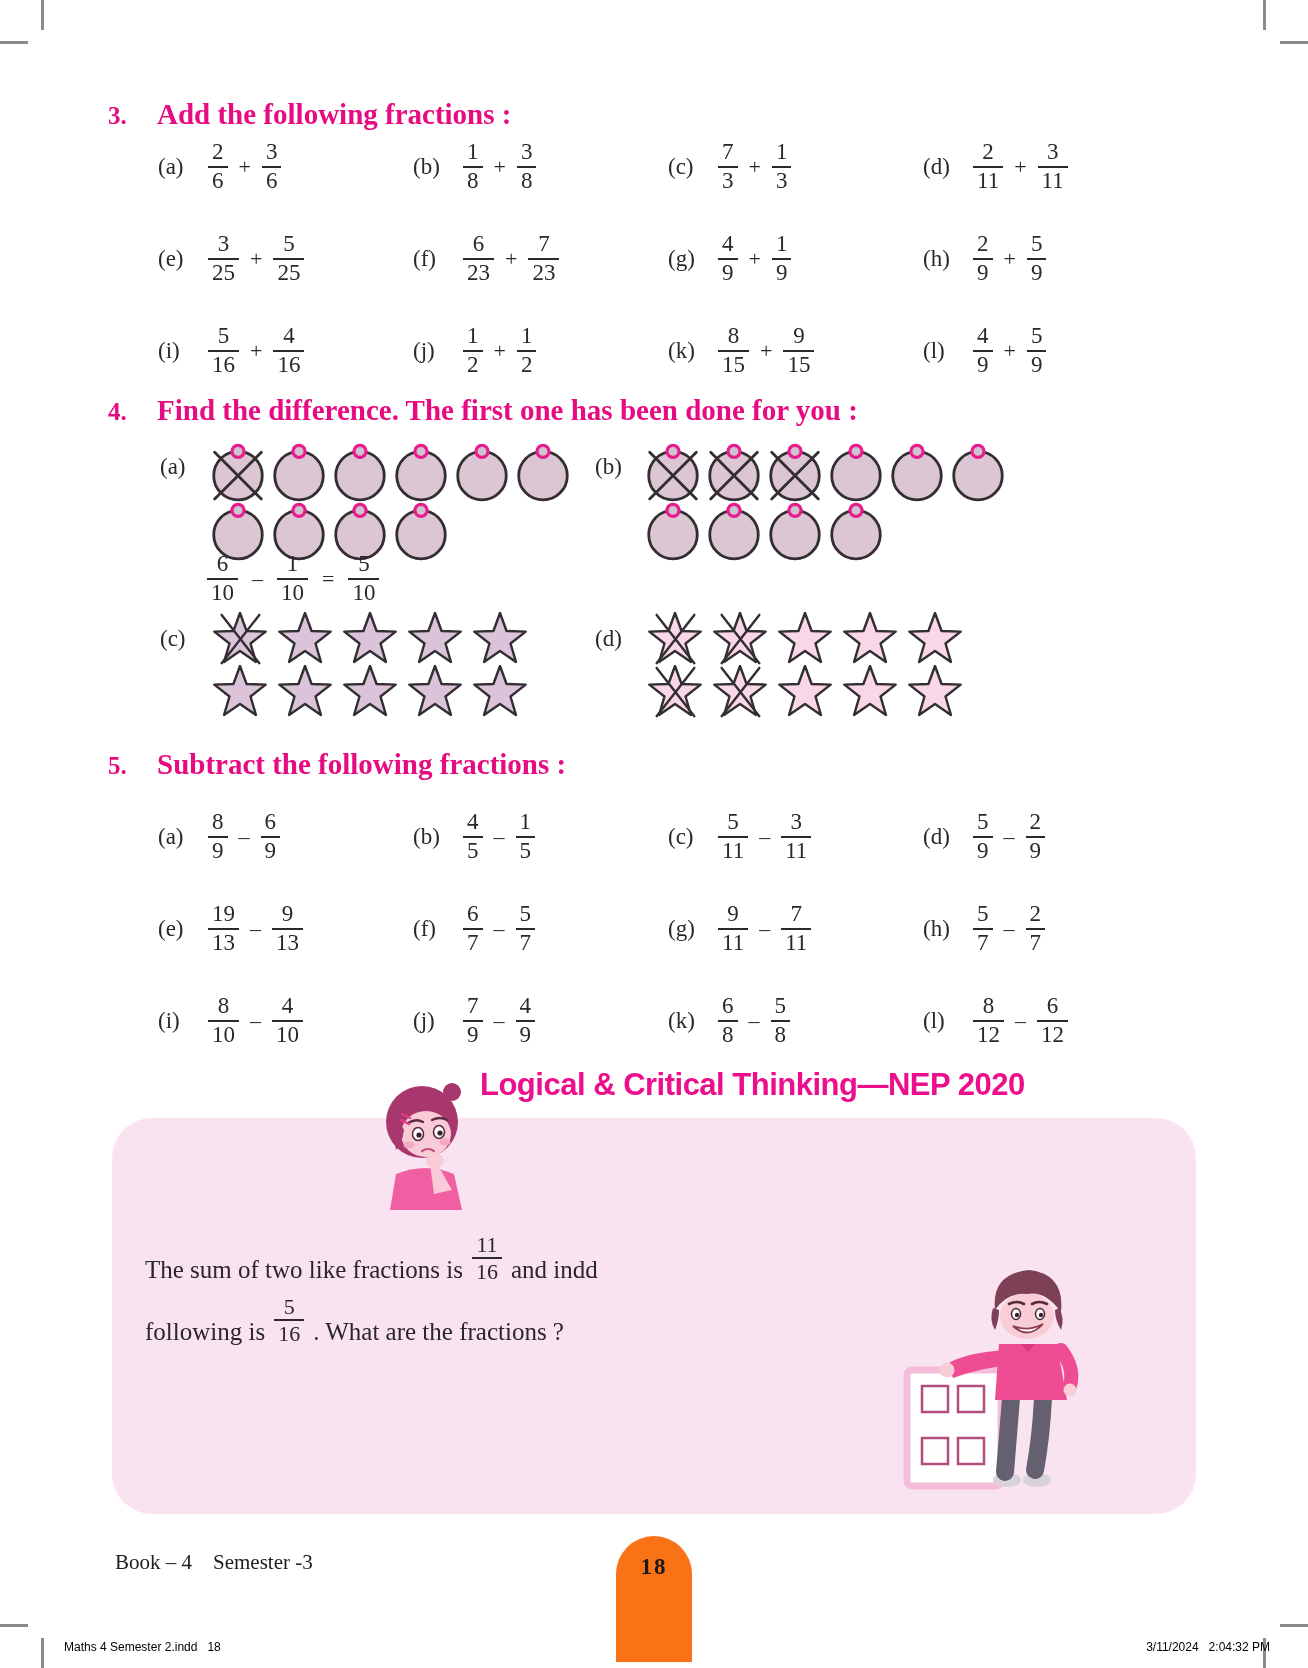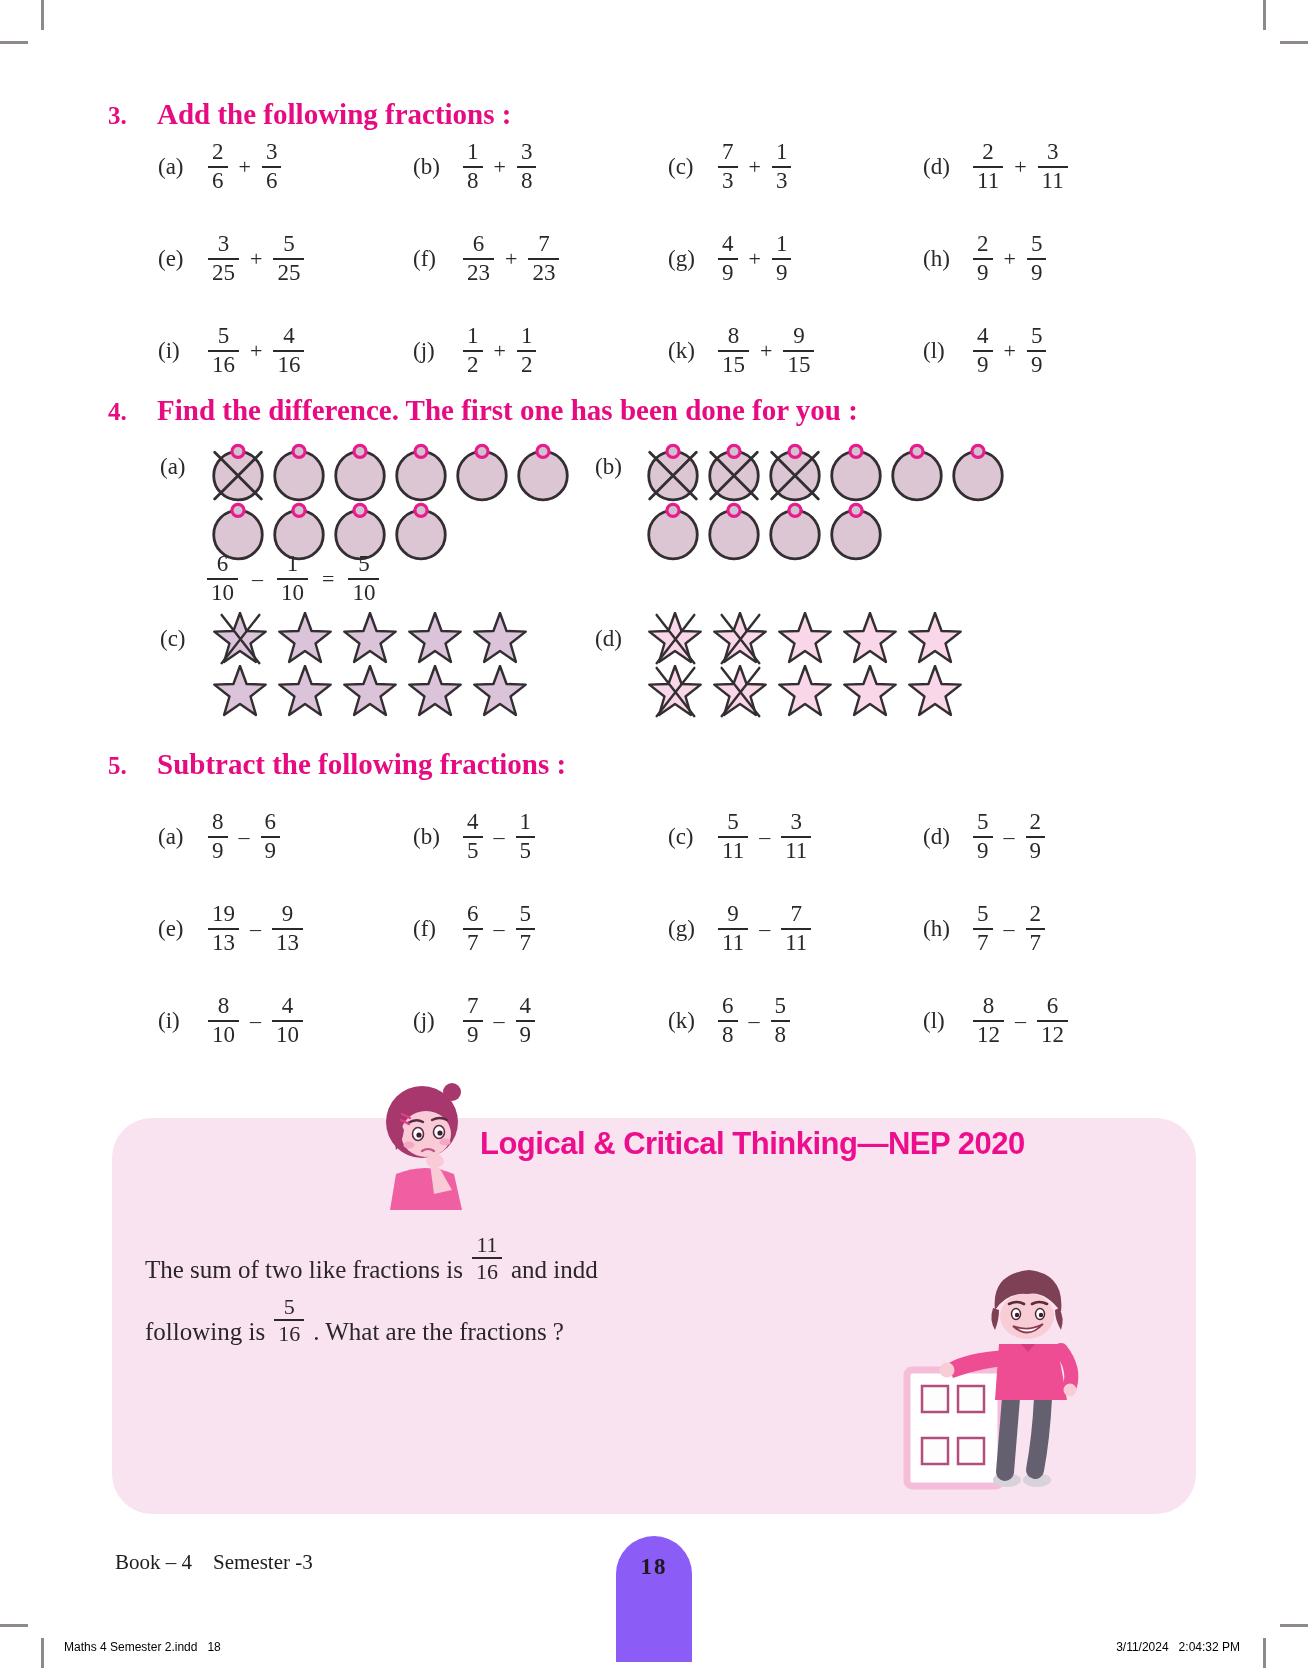--- a/index.html
+++ b/index.html
@@ -29,36 +29,36 @@
   .shape-row{display:flex;gap:5px;}
   .shape-row + .shape-row{margin-top:-3px;}
   .shape{display:block;}
 
   .example-eq{position:absolute;display:flex;align-items:center;}
   .example-eq .op{margin:0 14px;}
 
   
   .think-box{position:absolute;left:112px;top:1118px;width:1084px;height:396px;
              background:#fae3f0;border-radius:40px;}
-  .think-title{position:absolute;left:480px;top:1126px;font-family:"Liberation Sans",sans-serif;
+  .think-title{position:absolute;left:480px;top:1067px;font-family:"Liberation Sans",sans-serif;
                font-weight:bold;font-size:31px;color:#ec0e8c;letter-spacing:-0.5px;}
   .think-text{position:absolute;left:145px;top:1222px;font-size:25px;color:#2a262a;}
   .tline{display:flex;align-items:flex-end;height:62px;}
   .tline .gap{width:9px;}
   .tline .frac{font-size:22px;}
   .illu{position:absolute;}
 
   
   .footer-book{position:absolute;left:115px;top:1550px;font-size:21px;color:#1f1b1f;white-space:pre;}
-  .page-tab{position:absolute;left:616px;top:1536px;width:76px;height:126px;background:#8b5cf6;
+  .page-tab{position:absolute;left:616px;top:1536px;width:76px;height:126px;background:#f97316;
             border-radius:38px 38px 0 0;text-align:center;}
   .page-tab span{display:inline-block;margin-top:18px;font-size:23px;font-weight:bold;color:#1d191d;letter-spacing:2px;}
   .print-mark{position:absolute;top:1640px;font-family:Liberation Sans, sans-serif;font-size:12px;color:#000000;white-space:pre;}
   .print-left{left:64px;}
-  .print-right{right:68px;}
+  .print-right{right:38px;}
 </style>
 </head>
 <body>
 
 <div class="page">
 
   <div class="crop" style="left:41px;top:0;width:3px;height:30px;"></div>
   <div class="crop" style="left:0;top:41px;width:28px;height:3px;"></div>
   <div class="crop" style="left:1263px;top:0;width:3px;height:30px;"></div>
   <div class="crop" style="left:1280px;top:41px;width:28px;height:3px;"></div>

